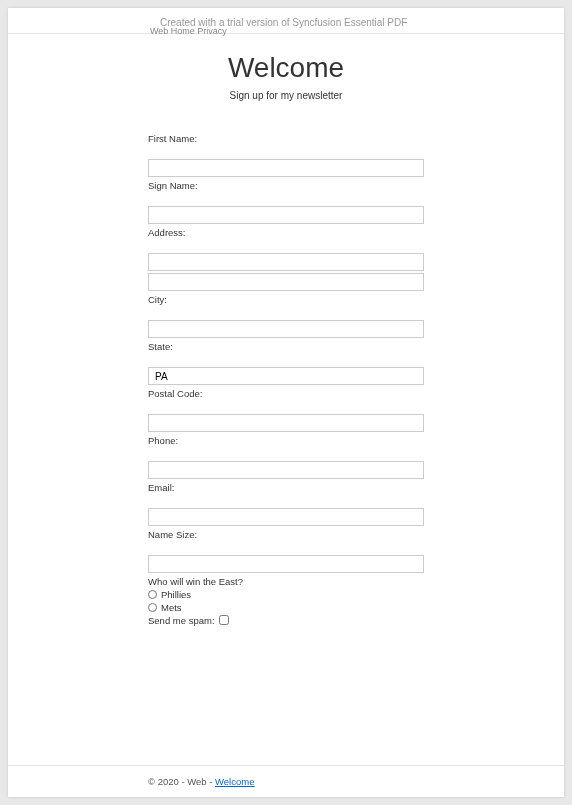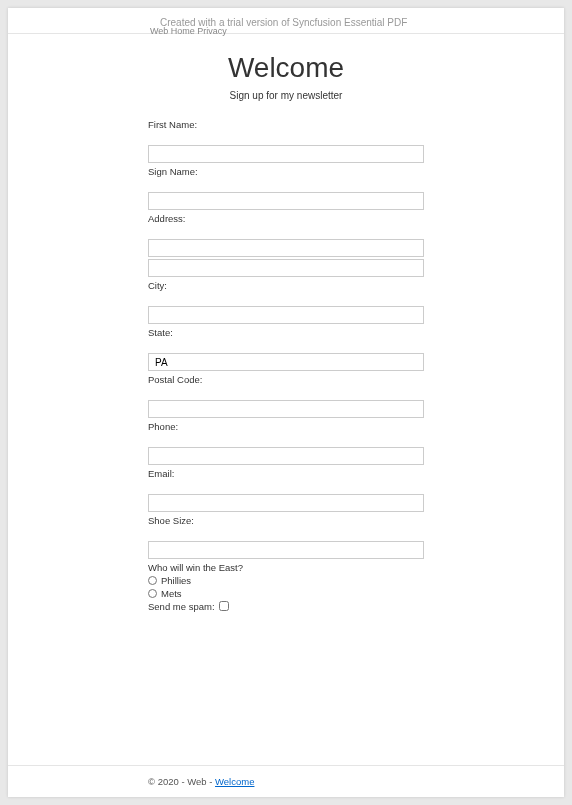--- a/index.html
+++ b/index.html
@@ -47,21 +47,21 @@
     text-align: center;
     font-size: 28px;
     font-weight: 300;
     color: #333;
     margin: 8px 0 6px 0;
   }
   .subtitle {
     text-align: center;
     font-size: 10px;
     color: #333;
-    margin-bottom: 18px;
+    margin-bottom: 32px;
   }
   .field-label {
     font-size: 9.5px;
     color: #333;
     margin-top: 3px;
     margin-bottom: 2px;
     display: block;
   }
   .field-input {
     width: 100%;
@@ -140,21 +140,21 @@
 
     <label class="field-label">Postal Code:</label>
     <input class="field-input" type="text" value="" style="">
 
     <label class="field-label">Phone:</label>
     <input class="field-input" type="text" value="" style="">
 
     <label class="field-label">Email:</label>
     <input class="field-input" type="text" value="" style="">
 
-    <label class="field-label">Shoe Size:</label>
+    <label class="field-label">Name Size:</label>
     <input class="field-input" type="text" value="" style="">
 
     <label class="field-label">Who will win the East?</label>
     <div class="radio-row">
       <input type="radio" name="east" style="">
       <span>Phillies</span>
     </div>
     <div class="radio-row">
       <input type="radio" name="east" style="">
       <span>Mets</span>

